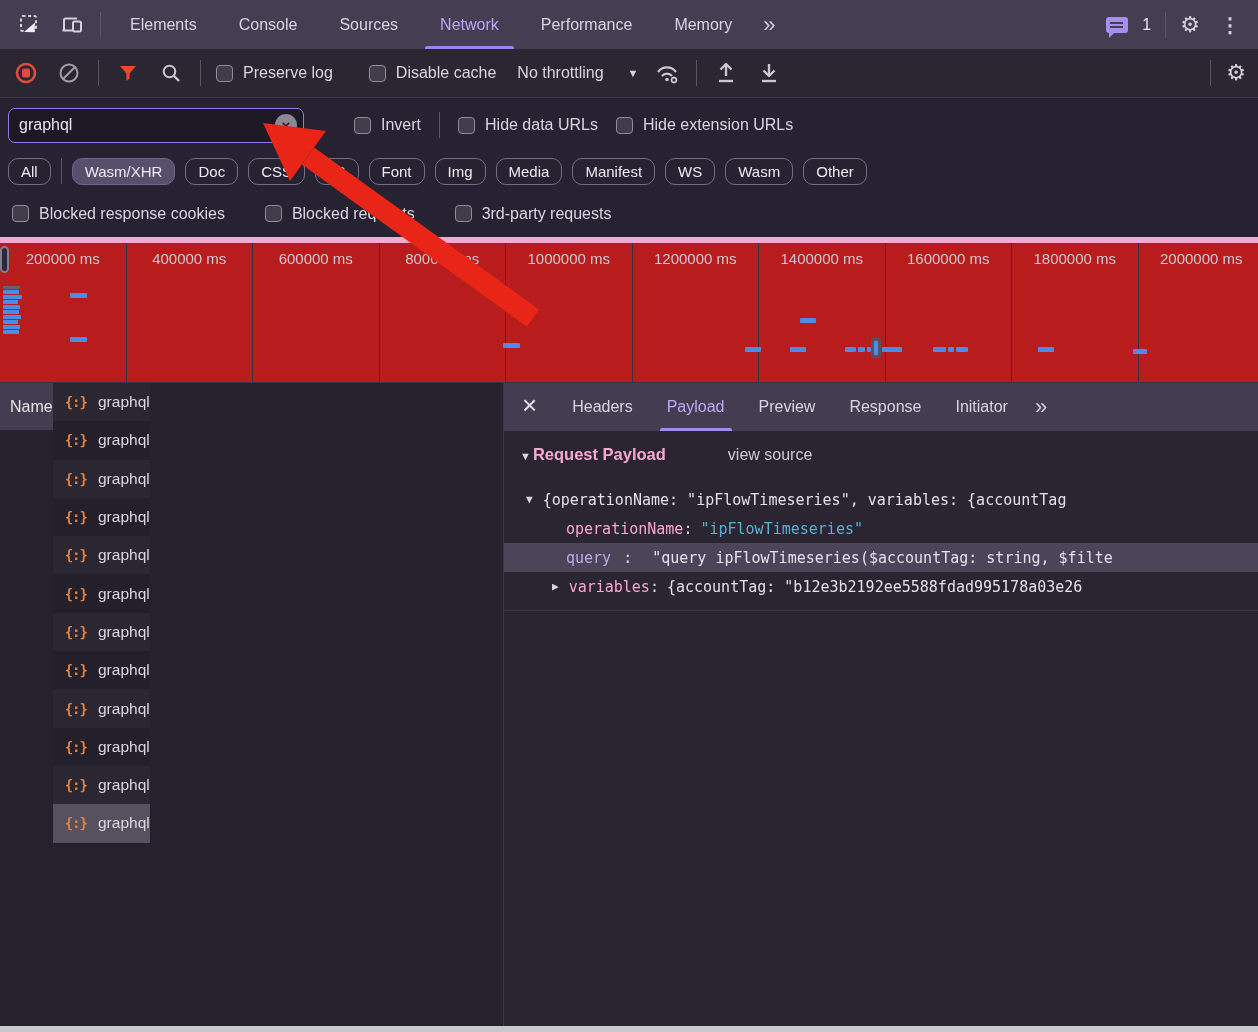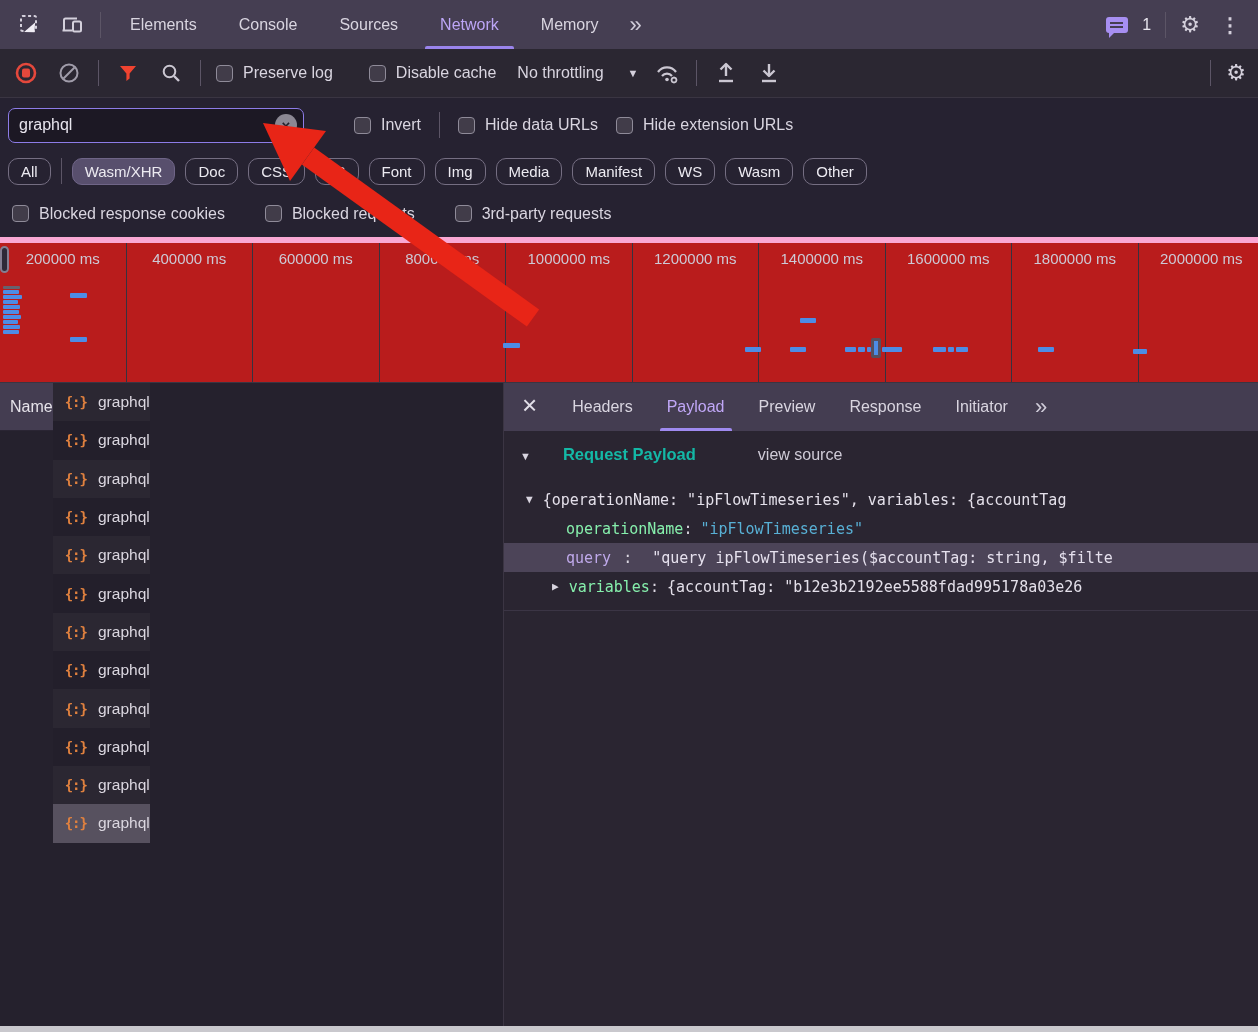--- a/index.html
+++ b/index.html
@@ -65,26 +65,26 @@
   
   .right { flex:1; background:#2a2531; display:flex; flex-direction:column; overflow:hidden; }
   .dtabs { height:48px; background:#443d51; display:flex; align-items:center; }
   .dclose { font-size:26px; color:#e2dfe8; padding:0 18px 4px 18px; }
   .dtab { height:48px; line-height:48px; padding:0 17px; position:relative; color:#d9d5e0; }
   .dtab.active { color:#c0a7f7; }
   .dtab.active::after { content:""; position:absolute; left:10px; right:10px; bottom:0; height:3px; background:#9f8af0; border-radius:2px 2px 0 0; }
   .payload { flex:1; padding-top:14px; font-family:"DejaVu Sans Mono", monospace; font-size:15px; overflow:hidden; }
   .p-title { display:flex; align-items:baseline; padding-left:16px; height:26px; font-family:"Liberation Sans", sans-serif; }
   .p-tri { font-size:11px; color:#d9d5e0; margin-right:2px; }
-  .p-bold { font-size:16.5px; font-weight:bold; color:#14b8a6;margin-left:30px; }
+  .p-bold { font-size:16.5px; font-weight:bold; color:#f9a8d4; }
   .p-viewsrc { margin-left:62px; font-size:16px; color:#cfcbd7; }
   .p-line { height:29px; display:flex; align-items:center; white-space:nowrap; overflow:hidden; color:#dcd8e2; }
   .ind1 { padding-left:22px; } .ind2 { padding-left:62px; } .ind3 { padding-left:48px; }
   .tri { font-size:11px; color:#d9d5e0; margin-right:10px; }
-  .k { color:#86efac; } .colon { color:#dcd8e2; margin-right:8px; }
+  .k { color:#f9a8d4; } .colon { color:#dcd8e2; margin-right:8px; }
   .v-str { color:#58b0d5; } .v-white { color:#e4e0ea; }
   .hl { background:#4c4458;gap:12px; }
   .hl .k { color:#bfa9ea; } .hl .v-white { color:#e6e1ee; }
   .p-divider { border-top:1px solid #3b3545; margin-top:9px; }
   
   .arrow-svg { position:absolute; inset:0; z-index:70; pointer-events:none; }
   .bottom-strip { position:absolute; left:0; right:0; bottom:0; height:6px; background:#c9c8cd; z-index:60; }
   svg.ic { display:block; }
 </style>
 </head>
@@ -106,20 +106,21 @@
           <path d="M2.5 17.5 H12" stroke="#d4d0dc" stroke-width="2"></path>
           <rect x="13" y="8.5" width="8" height="10" rx="1.5" fill="#453e52" stroke="#d4d0dc" stroke-width="2"></rect>
         </svg>
       </span>
       <span class="vsep"></span>
     </div>
     <div class="tab">Elements</div>
     <div class="tab">Console</div>
     <div class="tab">Sources</div>
     <div class="tab active">Network</div>
+    <div class="tab">Performance</div>
     <div class="tab">Memory</div>
     <span class="chev">»</span>
     <div class="tb-right">
       <span class="bubble"></span>
       <span class="count">1</span>
       <span class="vsep"></span>
       <span class="gear">⚙</span>
       <span class="kebab">⋮</span>
     </div>
   </div>

